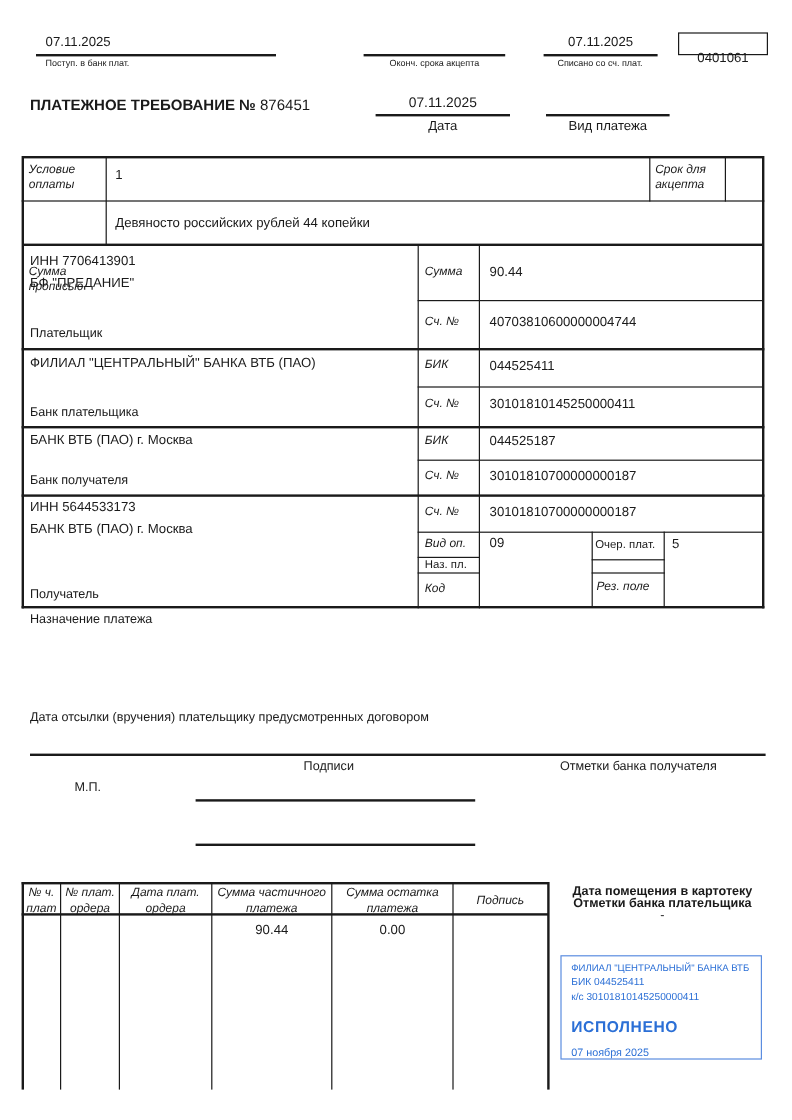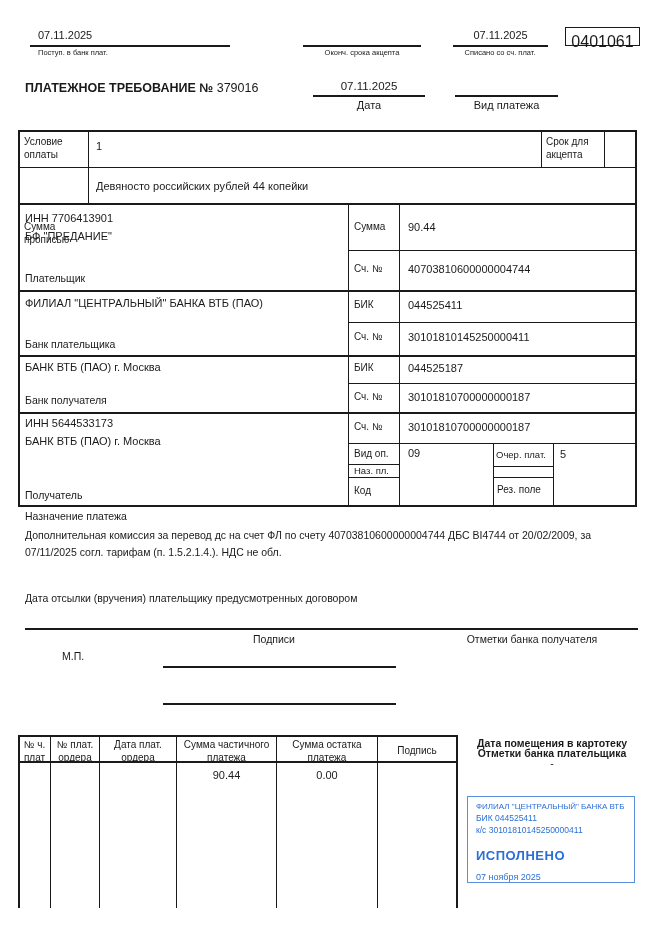--- a/index.html
+++ b/index.html
@@ -5,26 +5,26 @@
   * { margin:0; padding:0; box-sizing:border-box; }
   html,body { background:#ffffff; }
   .page {
     position:relative; width:660px; height:933px; background:#fff;
     font-family:"Liberation Sans","DejaVu Sans",sans-serif; color:#1a1a1a;
     overflow:hidden; line-height:1.3;
   }
   .abs { position:absolute; }
   .line { position:absolute; background:#1a1a1a; }
   .small { font-size:7.5px; }
-  .lbl { font-size:10px; }
+  .lbl { font-size:10px;font-style:italic; }
   .val { font-size:11px; }
   .txt { font-size:10.5px; }
   .b { font-weight:bold; }
   .ctr { text-align:center; }
-  .codebox { border:1.5px solid #1a1a1a; text-align:center; font-size:16px; padding-top:4px; }
+  .codebox { border:1.5px solid #1a1a1a; text-align:center; font-size:11px; padding-top:14px; }
   .stamp { border:1.5px solid #5b8de0; color:#2b6fd6; padding:5px 8px; }
   .stamp .s1 { font-size:8px; line-height:1.35; }
   .stamp .s2 { font-size:8.5px; line-height:1.4; }
   .stamp .status { font-size:13px; font-weight:bold; margin-top:11px; letter-spacing:0.5px; }
   .stamp .sdate { font-size:9px; margin-top:8px; }
 </style>
 </head>
 <body>
 
 <div class="page">
@@ -37,21 +37,21 @@
   <div class="abs small ctr" style="left:303px;top:48px;width:118px;">Оконч. срока акцепта</div>
 
   <div class="abs val ctr" style="left:453px;top:28px;width:95px;">07.11.2025</div>
   <div class="line" style="left:453px;top:45px;width:95px;height:1.5px;"></div>
   <div class="abs small ctr" style="left:445px;top:48px;width:110px;">Списано со сч. плат.</div>
 
   <div class="abs codebox" style="left:565px;top:27px;width:75px;height:19px;">0401061</div>
 
   <div class="abs" style="left:25px;top:80px;font-size:12.5px;">
     <span class="b">ПЛАТЕЖНОЕ ТРЕБОВАНИЕ №</span>
-    <span>379016</span>
+    <span>876451</span>
   </div>
   <div class="abs val ctr" style="left:313px;top:79px;width:112px;font-size:11.5px;">07.11.2025</div>
   <div class="line" style="left:313px;top:95px;width:112px;height:1.5px;"></div>
   <div class="abs val ctr" style="left:313px;top:98px;width:112px;">Дата</div>
   <div class="line" style="left:455px;top:95px;width:103px;height:1.5px;"></div>
   <div class="abs val ctr" style="left:455px;top:98px;width:103px;">Вид платежа</div>
 
   <div class="abs" style="left:18px;top:130px;width:619px;height:75px;border:2px solid #1a1a1a;"></div>
   <div class="line" style="left:18px;top:167px;width:619px;height:1px;"></div>
   <div class="line" style="left:88px;top:130px;width:1px;height:75px;"></div>
@@ -111,21 +111,20 @@
   <div class="abs val" style="left:408px;top:420px;">30101810700000000187</div>
   <div class="abs lbl" style="left:354px;top:447px;">Вид оп.</div>
   <div class="abs val" style="left:408px;top:446px;">09</div>
   <div class="abs" style="left:354px;top:464.5px;font-size:9.5px;">Наз. пл.</div>
   <div class="abs lbl" style="left:354px;top:484px;">Код</div>
   <div class="abs" style="left:496px;top:449px;font-size:9.5px;">Очер. плат.</div>
   <div class="abs val" style="left:560px;top:447px;">5</div>
   <div class="abs lbl" style="left:497px;top:483px;">Рез. поле</div>
 
   <div class="abs txt" style="left:25px;top:510px;">Назначение платежа</div>
-  <div class="abs txt" style="left:25px;top:527px;width:614px;line-height:1.6;">Дополнительная комиссия за перевод дс на счет ФЛ по счету 40703810600000004744 ДБС BI4744 от 20/02/2009, за 07/11/2025 согл. тарифам (п. 1.5.2.1.4.). НДС не обл.</div>
 
   <div class="abs txt" style="left:25px;top:592px;">Дата отсылки (вручения) плательщику предусмотренных договором</div>
 
   <div class="line" style="left:25px;top:628px;width:613px;height:2px;"></div>
   <div class="abs txt ctr" style="left:174px;top:633px;width:200px;">Подписи</div>
   <div class="abs txt ctr" style="left:432px;top:633px;width:200px;">Отметки банка получателя</div>
   <div class="abs txt" style="left:62px;top:650px;">М.П.</div>
   <div class="line" style="left:163px;top:666px;width:233px;height:1.5px;"></div>
   <div class="line" style="left:163px;top:703px;width:233px;height:1.5px;"></div>
 

